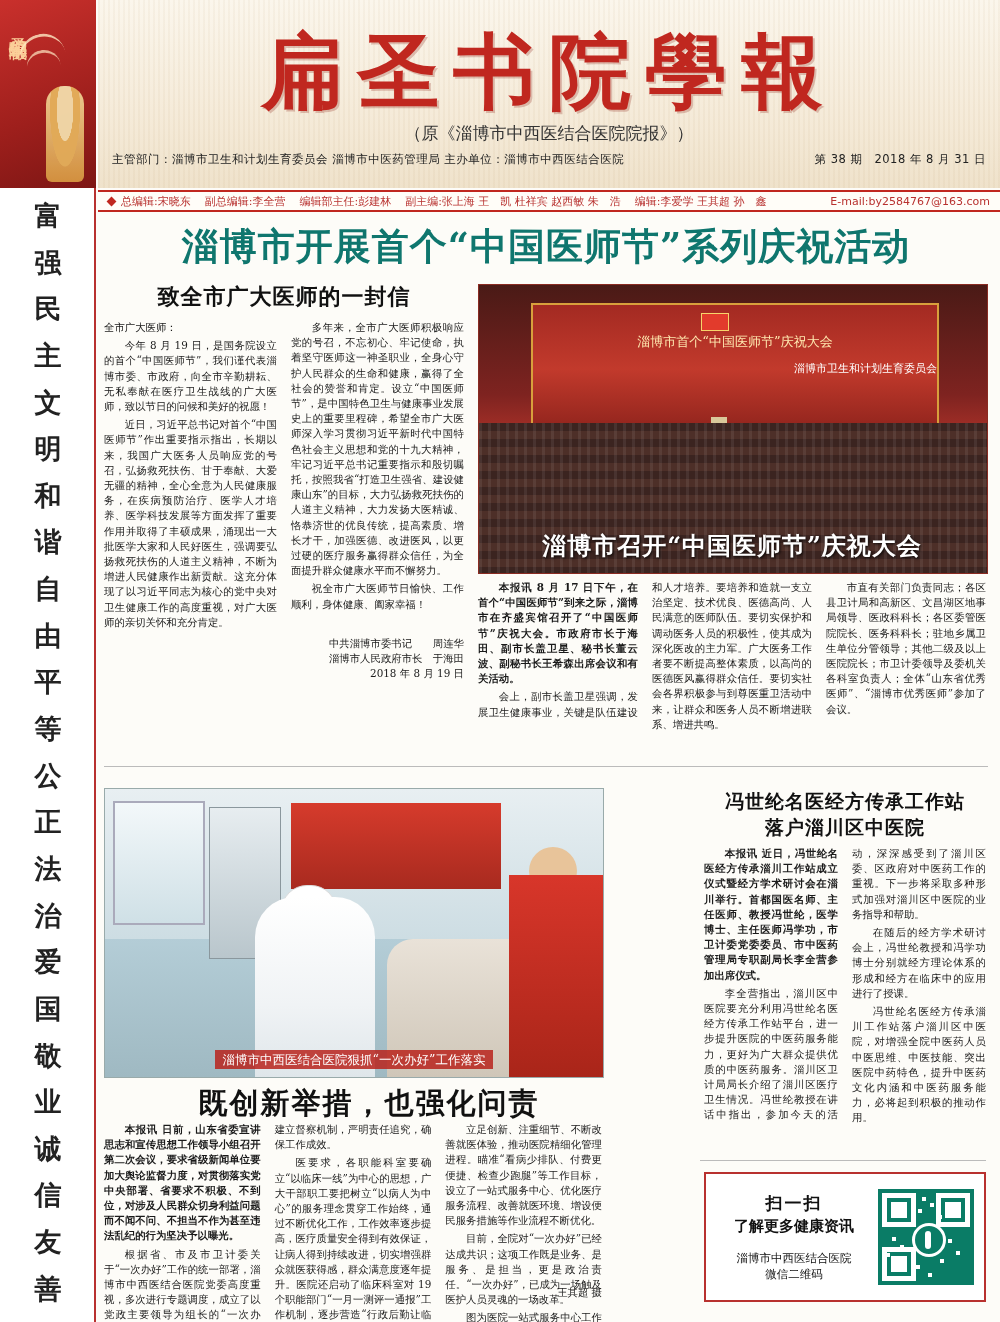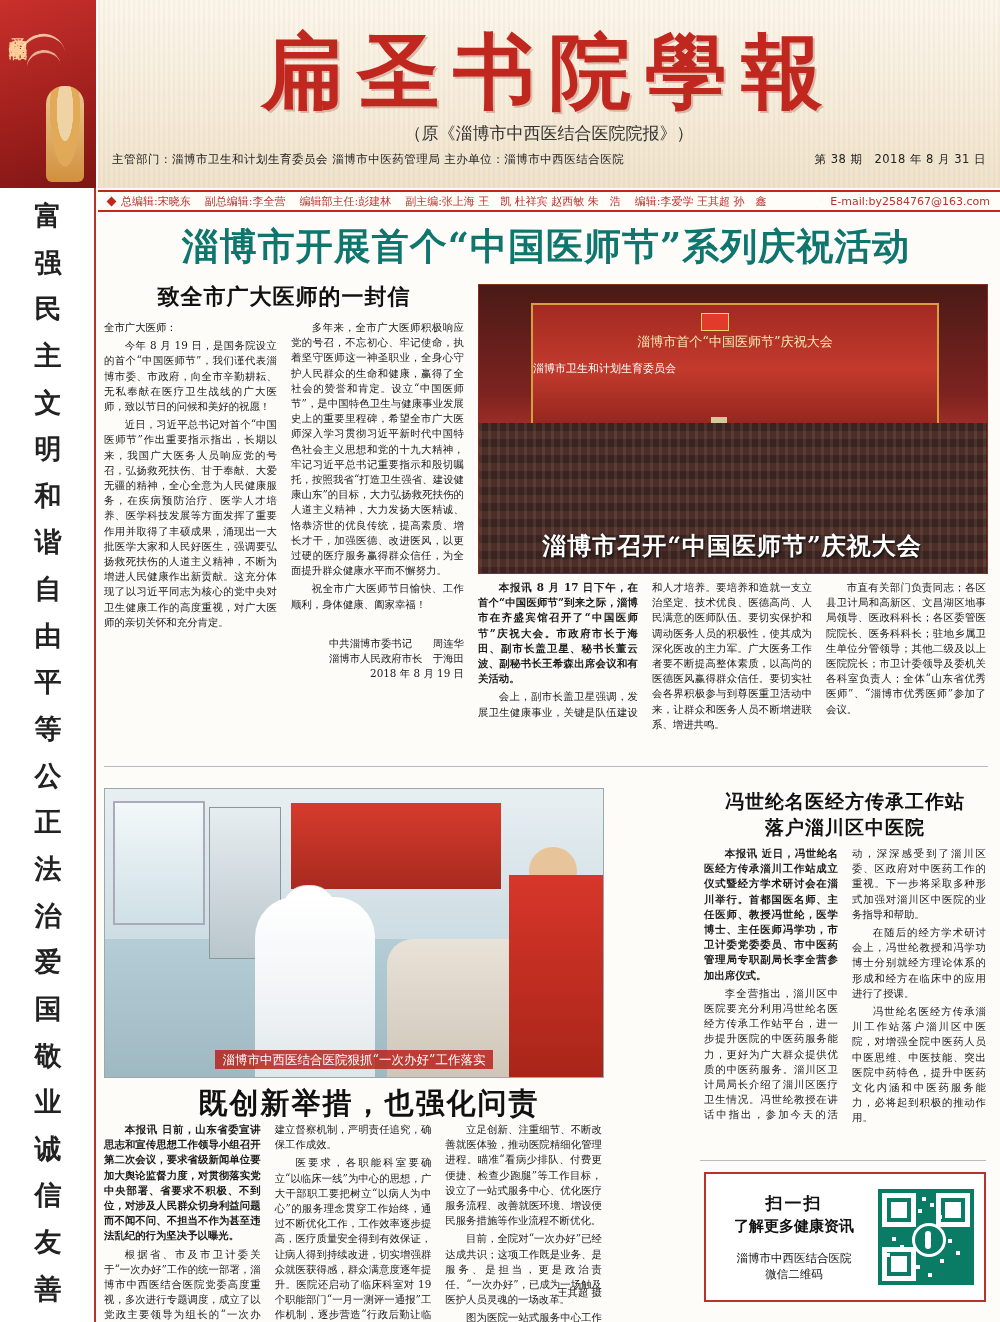--- a/index.html
+++ b/index.html
@@ -141,21 +141,21 @@
   .photo-top .stage{
     position:absolute;left:52px;top:18px;width:404px;height:128px;
     background:linear-gradient(180deg,#a32a22 0%,#c23a2c 50%,#8e231c 100%);
     border:2px solid #d8a03c;
   }
   .photo-top .stage .st1{
     position:absolute;left:0;right:0;top:28px;text-align:center;
     color:#ffe9b0;font-size:13px;font-family:"DejaVu Serif","Liberation Serif",serif;
   }
   .photo-top .stage .st2{
-    position:absolute;left:0;right:0;top:56px;text-align:left;
+    position:absolute;left:0;right:0;top:56px;text-align:right;
     color:#ffffff;font-size:11px;
   }
   .photo-top .stage .flag{
     position:absolute;left:168px;top:8px;width:26px;height:16px;background:#e23b2c;
     border:1px solid #f7d56a;
   }
   .photo-top .hall{
     position:absolute;left:0;right:0;bottom:0;height:150px;
     background:repeating-linear-gradient(180deg,#3b2420 0 8px,#4d2f28 8px 16px);
   }

